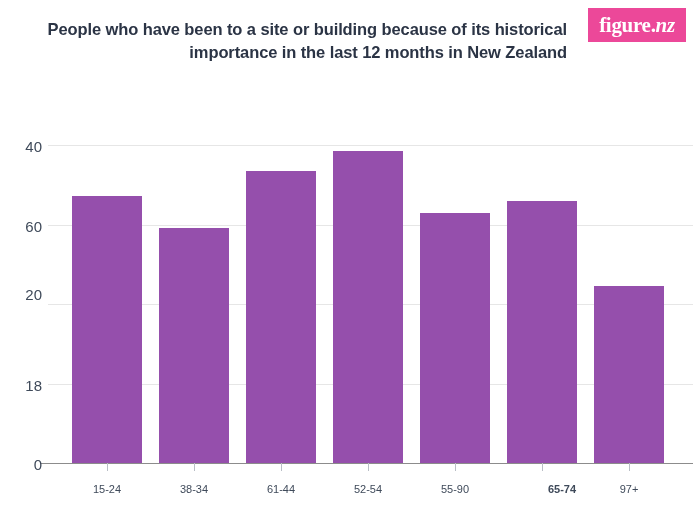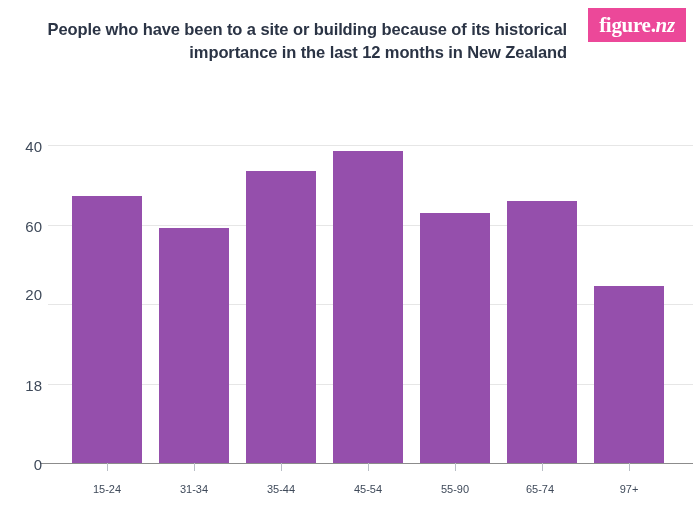--- a/index.html
+++ b/index.html
@@ -168,27 +168,27 @@
         <div class="bar" title="35-44: 36.7" style="left: 246px; width: 70px; height: 291.765px; background: rgb(149, 79, 172);"></div>
         <div class="bar" title="45-54: 39.2" style="left: 333px; width: 70px; height: 311.64px; background: rgb(149, 79, 172);"></div>
         <div class="bar" title="55-64: 31.4" style="left: 420px; width: 70px; height: 249.63px; background: rgb(149, 79, 172);"></div>
         <div class="bar" title="65-74: 32.9" style="left: 507px; width: 70px; height: 261.555px; background: rgb(149, 79, 172);"></div>
         <div class="bar" title="75+: 22.3" style="left: 594px; width: 70px; height: 177.285px; background: rgb(149, 79, 172);"></div>
       </div>
     <div class="ticks-layer" id="ticks-layer">
         <div class="xtick" style="left: 107px;"></div>
         <div class="xtick-label" style="left: 72px; width: 70px;">15-24</div>
         <div class="xtick" style="left: 194px;"></div>
-        <div class="xtick-label" style="left: 159px; width: 70px;">31-34</div>
+        <div class="xtick-label" style="left: 159px; width: 70px;">38-34</div>
         <div class="xtick" style="left: 281px;"></div>
-        <div class="xtick-label" style="left: 246px; width: 70px;">35-44</div>
+        <div class="xtick-label" style="left: 246px; width: 70px;">61-44</div>
         <div class="xtick" style="left: 368px;"></div>
-        <div class="xtick-label" style="left: 333px; width: 70px;">45-54</div>
+        <div class="xtick-label" style="left: 333px; width: 70px;">52-54</div>
         <div class="xtick" style="left: 455px;"></div>
         <div class="xtick-label" style="left: 420px; width: 70px;">55-90</div>
         <div class="xtick" style="left: 542px;"></div>
-        <div class="xtick-label" style="left: 505px; width: 70px;">65-74</div>
+        <div class="xtick-label" style="left: 527px; width: 70px; font-weight: bold;">65-74</div>
         <div class="xtick" style="left: 629px;"></div>
         <div class="xtick-label" style="left: 594px; width: 70px;">97+</div>
       </div>
   </div>
 
 </div>
 
 </body></html>

